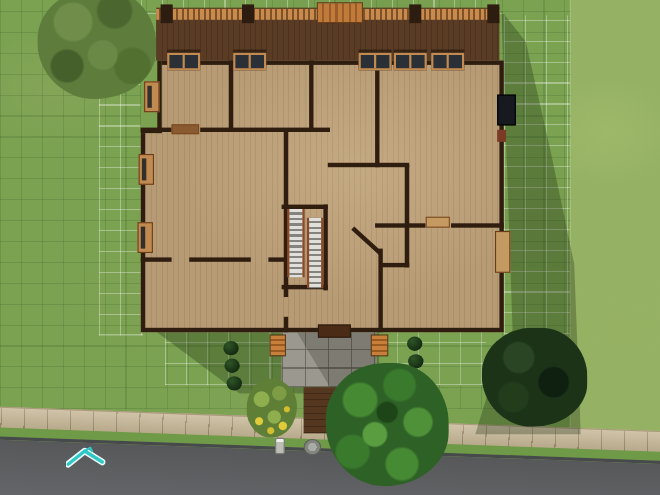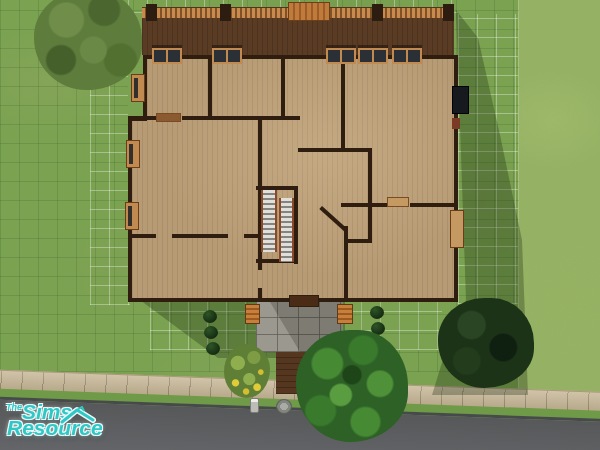--- a/index.html
+++ b/index.html
@@ -239,23 +239,19 @@
     <div class="abs redbit"></div>
   </div>
 
   <div class="abs tree tree-tl"></div>
   <div class="abs tree tree-fr"></div>
   <div class="abs tree tree-fc"></div>
 
   <div class="abs hydrant"></div>
   <div class="abs manhole"></div>
 
-  <div class="abs logo">
-    <span class="the">The</span><span class="big">Sims</span>
-    <span class="big l2">Resource</span>
-  </div>
   <svg class="abs roofsvg" viewBox="0 0 36 20">
     <path d="M2 16 L17 4 L33 14" fill="none" stroke="#eafafa" stroke-width="6" stroke-linecap="round" stroke-linejoin="round"></path>
     <path d="M2 16 L17 4 L33 14" fill="none" stroke="#2fc8c6" stroke-width="3" stroke-linecap="round" stroke-linejoin="round"></path>
     <path d="M17 4 L22 1 L24 5" fill="none" stroke="#2fc8c6" stroke-width="2"></path>
   </svg>
 
 </div>
 
 </body></html>

